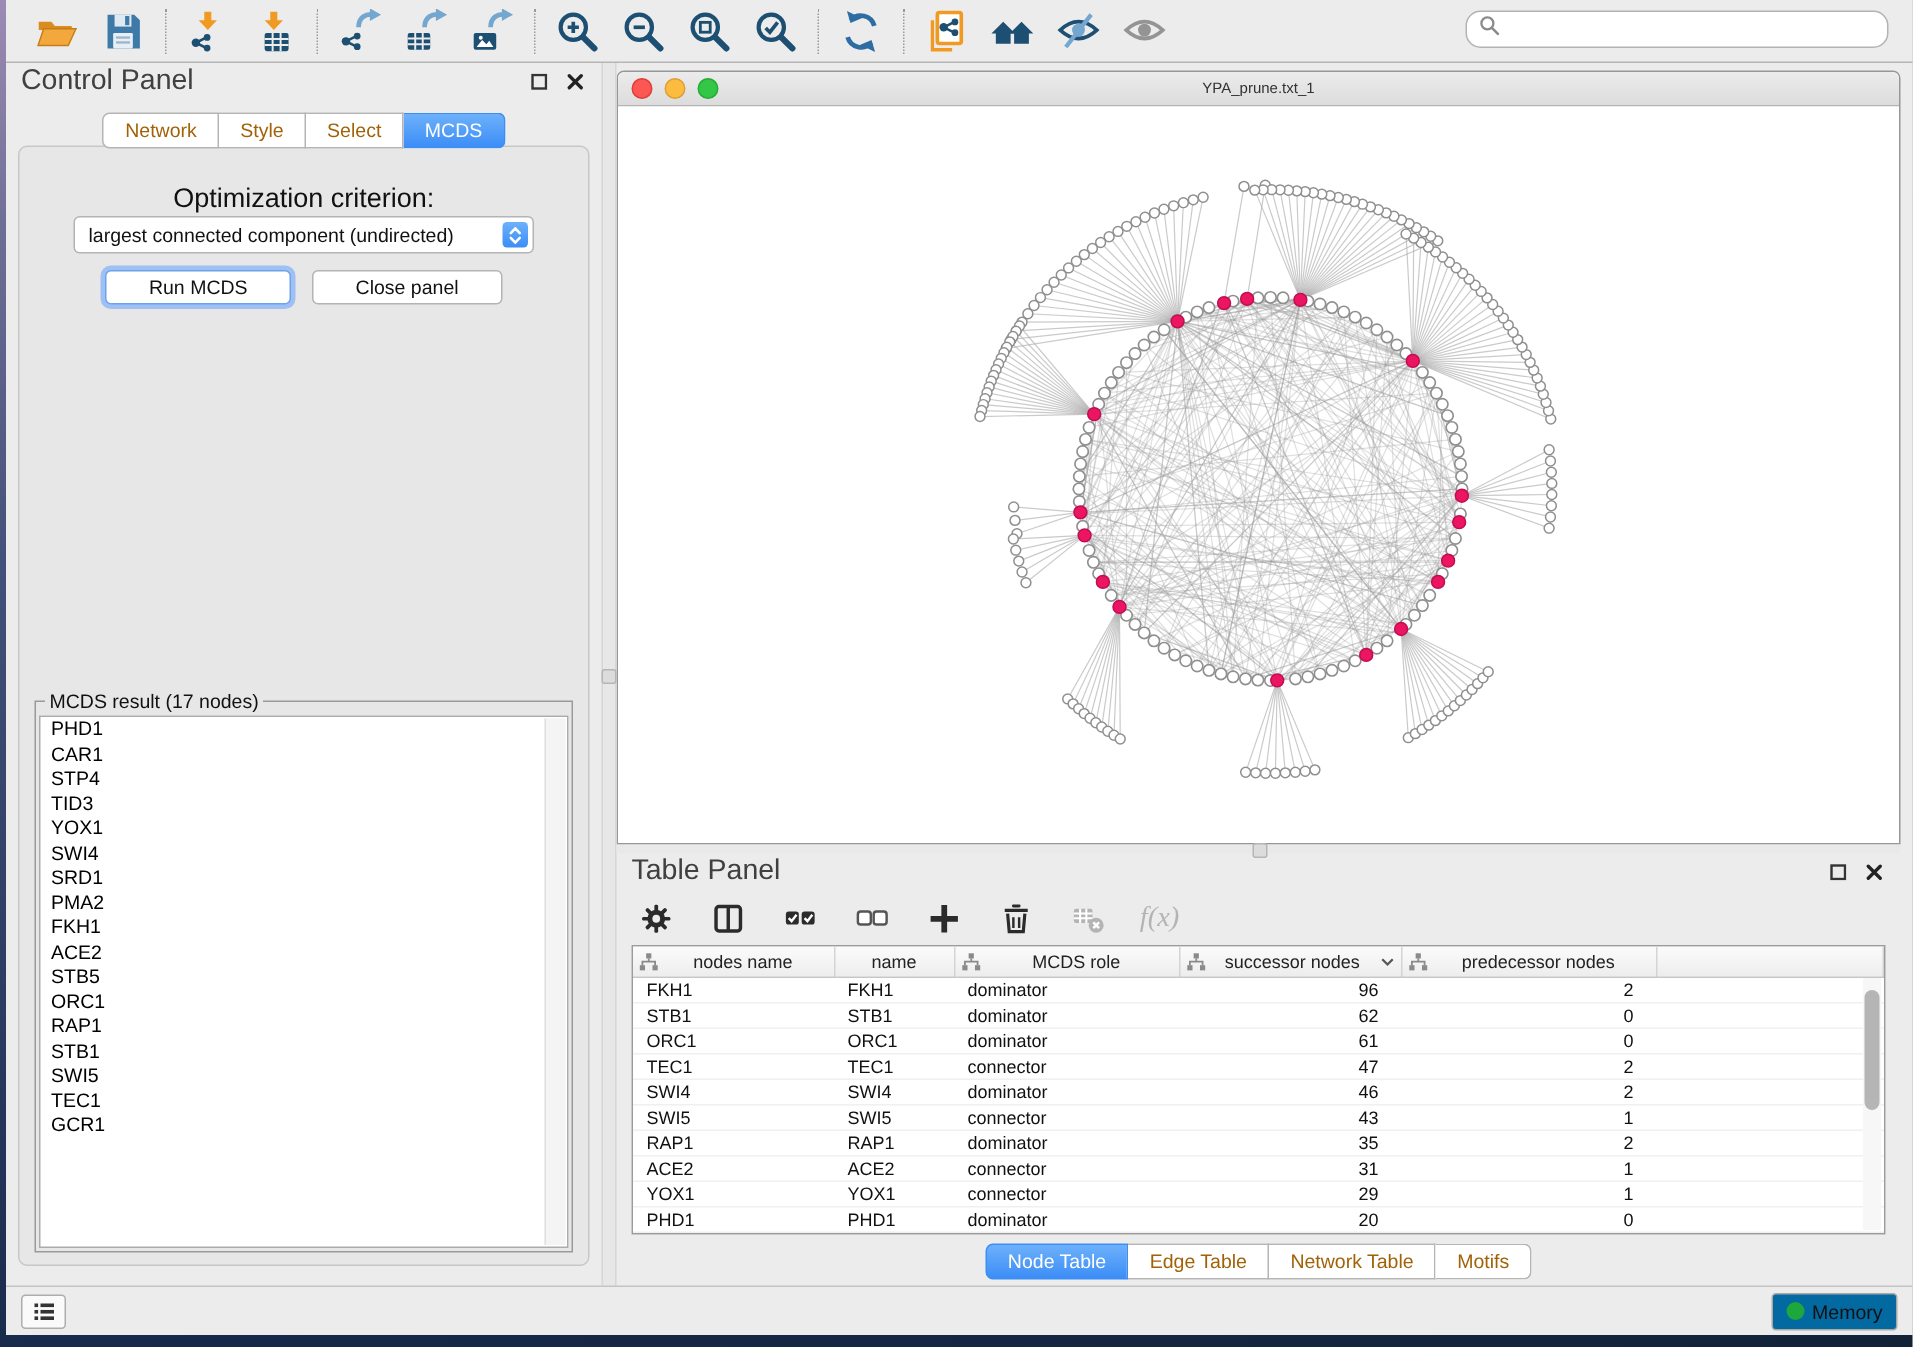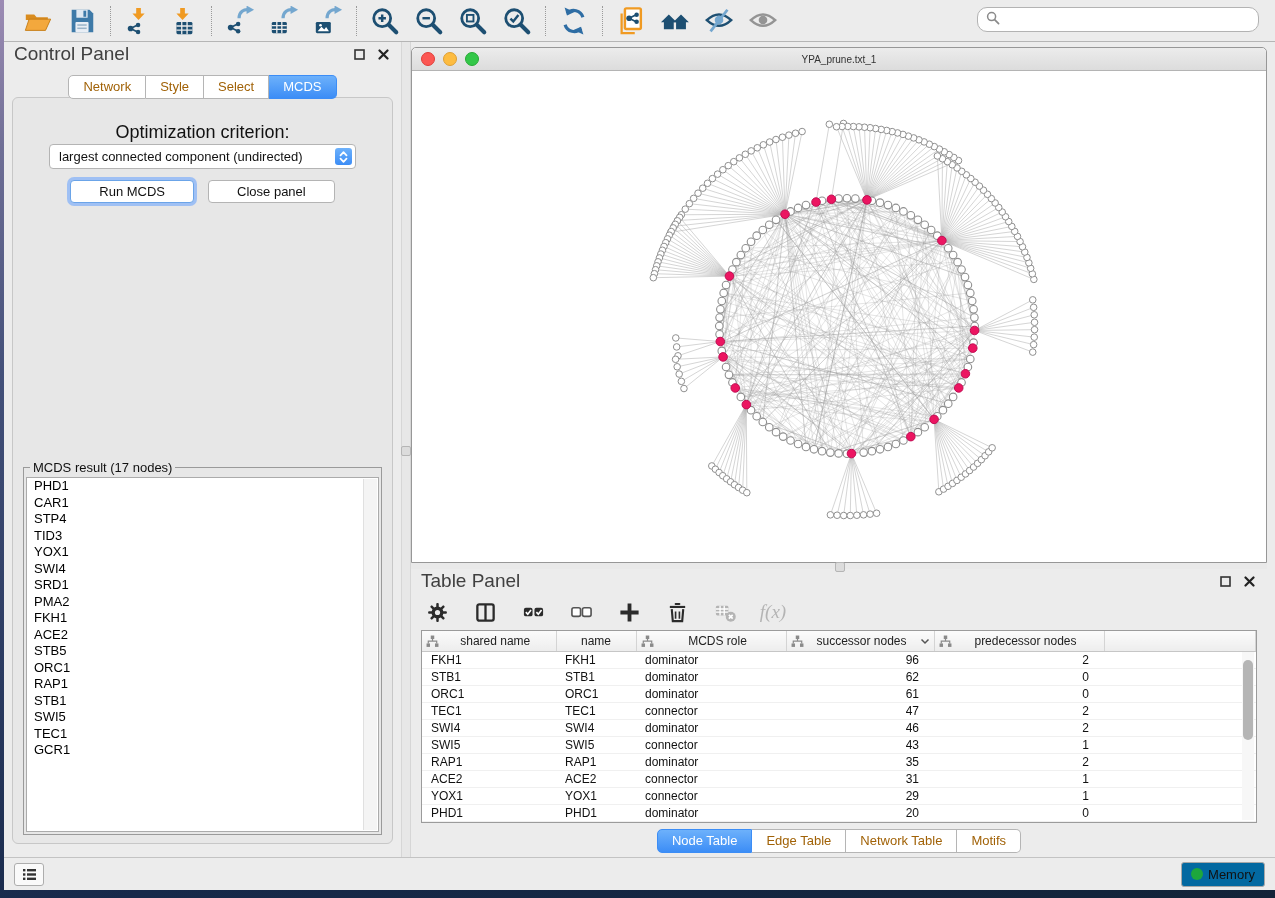--- a/index.html
+++ b/index.html
@@ -1168,21 +1168,21 @@
                   <th>
                     <span class="hc">
                       <svg width="13" height="13" viewBox="0 0 12 12">
                         <g fill="#8a8a8a">
                           <rect x="4.4" y="0.5" width="3.2" height="3.2"></rect>
                           <rect x="0.5" y="7.8" width="3.2" height="3.2"></rect>
                           <rect x="8.3" y="7.8" width="3.2" height="3.2"></rect>
                         </g>
                         <path d="M6 3.7 V5.6 M2.1 7.8 V5.6 H9.9 V7.8" stroke="#8a8a8a" fill="none" stroke-width="1.1"></path>
                       </svg>
-                      <span class="lbl">shared name</span>
+                      <span class="lbl">nodes name</span>
                     </span>
                   </th>
                   <th>
                     <span class="hc">
                       <span class="lbl">name</span>
                     </span>
                   </th>
                   <th>
                     <span class="hc">
                       <svg width="13" height="13" viewBox="0 0 12 12">

